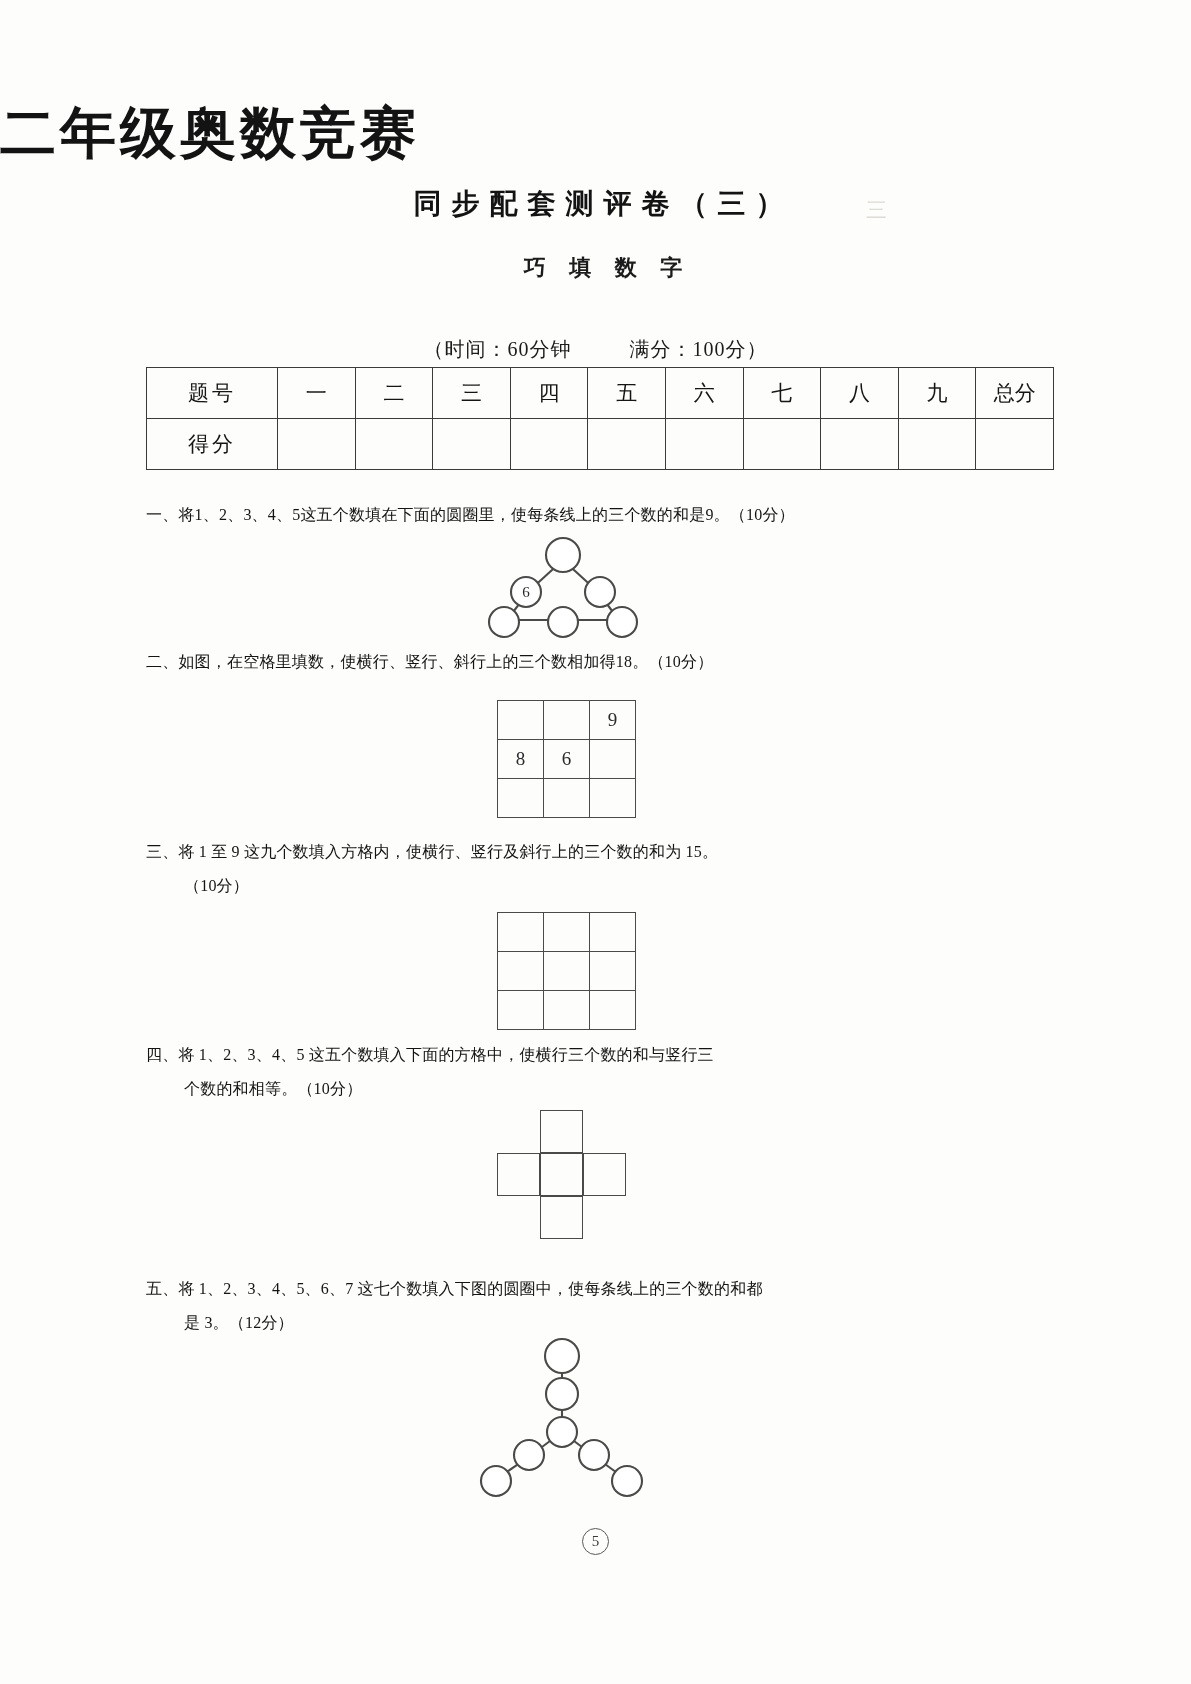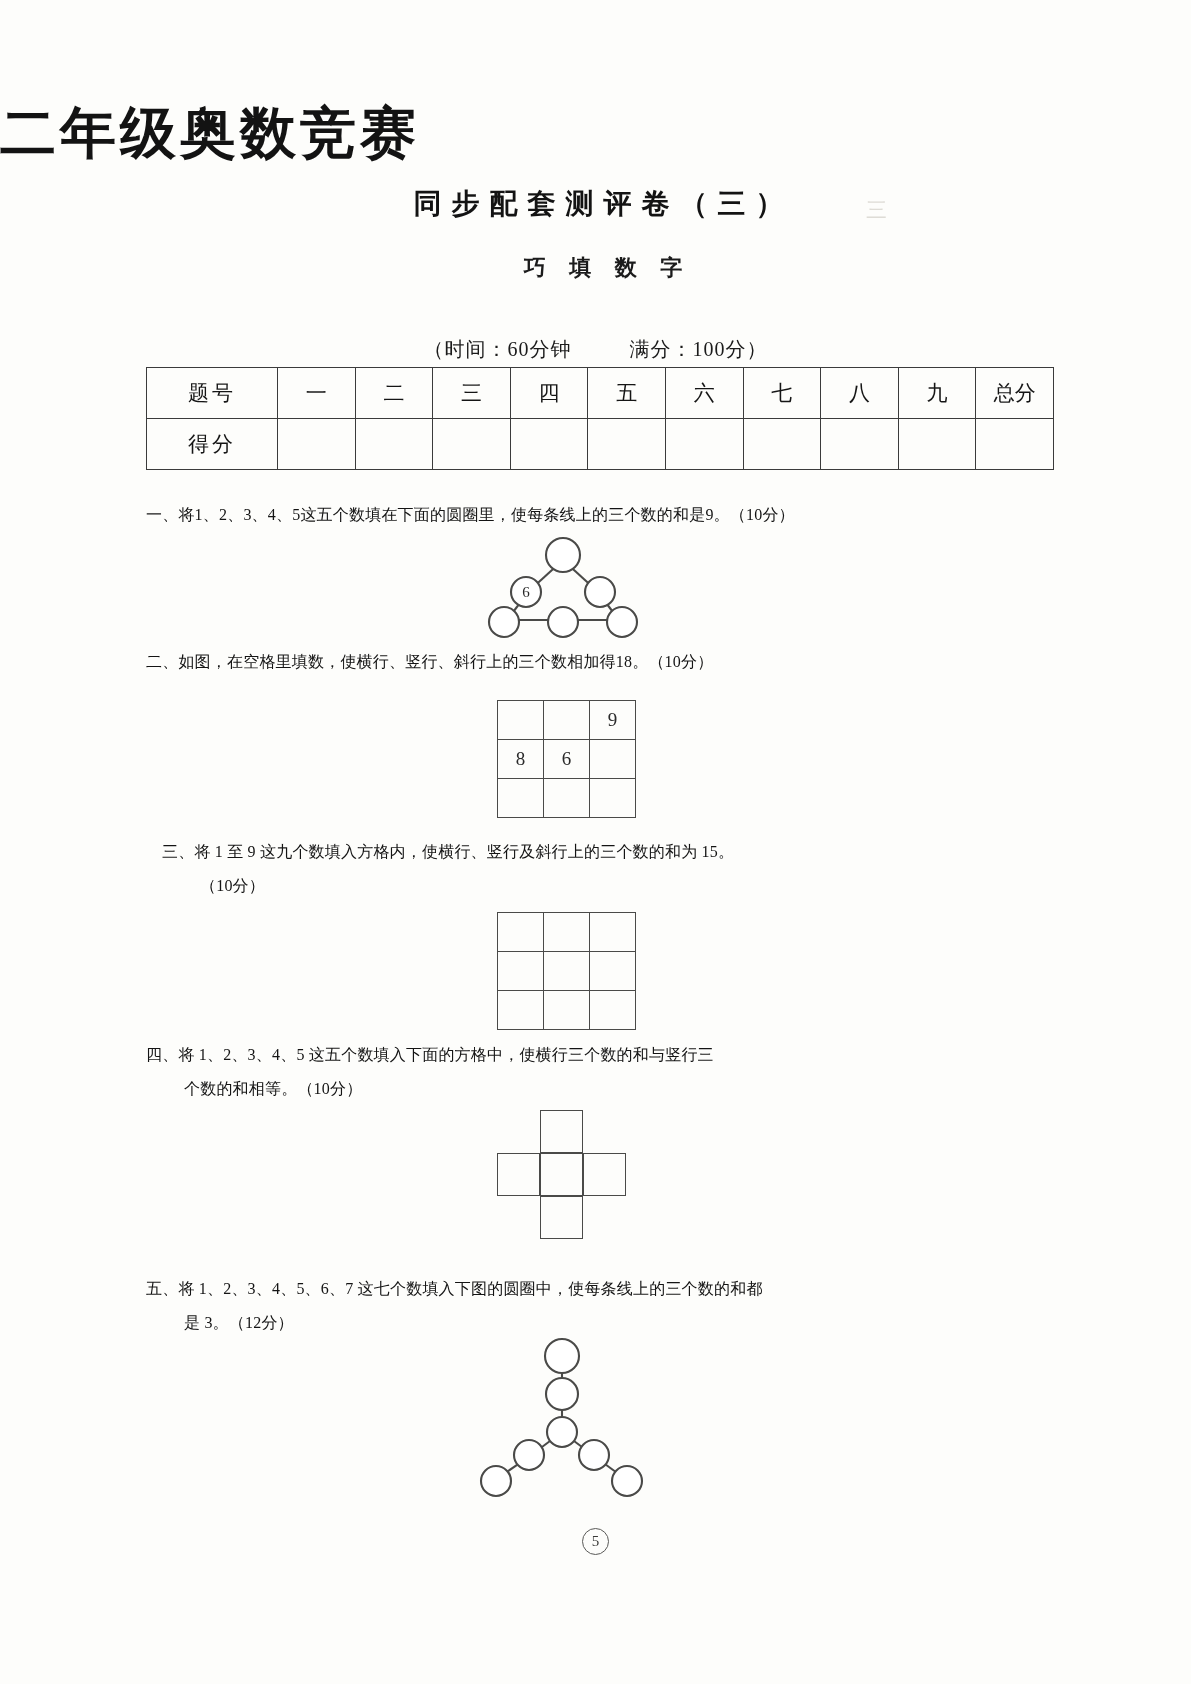--- a/index.html
+++ b/index.html
@@ -277,21 +277,21 @@
       </tr>
       <tr>
         <td></td>
         <td></td>
         <td></td>
       </tr>
     </tbody>
       </table>
   </div>
 
-  <div class="q" style="left:162px; top:835px; width:870px;">
+  <div class="q" style="left:146px; top:835px; width:870px;">
     <span class="ind">
       <span>三、</span><span>将 1 至 9 这九个数填入方格内，使横行、竖行及斜行上的三个数的和为 15。</span>
     </span>
     <span class="hang">（10分）</span>
   </div>
 
   <div class="fig" style="left:497px; top:912px;">
     <table class="grid big">
       <tbody>
           <tr>

